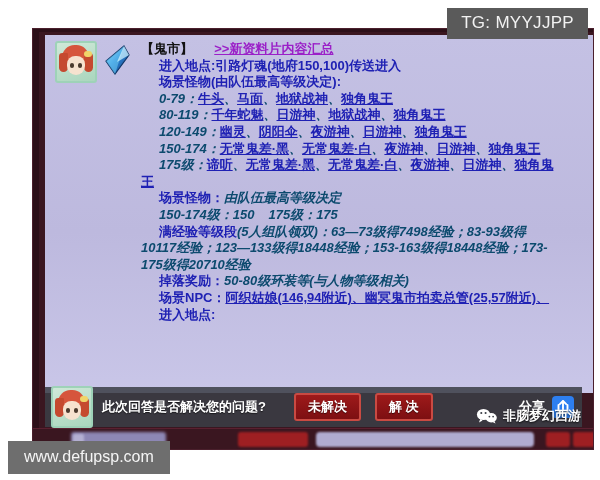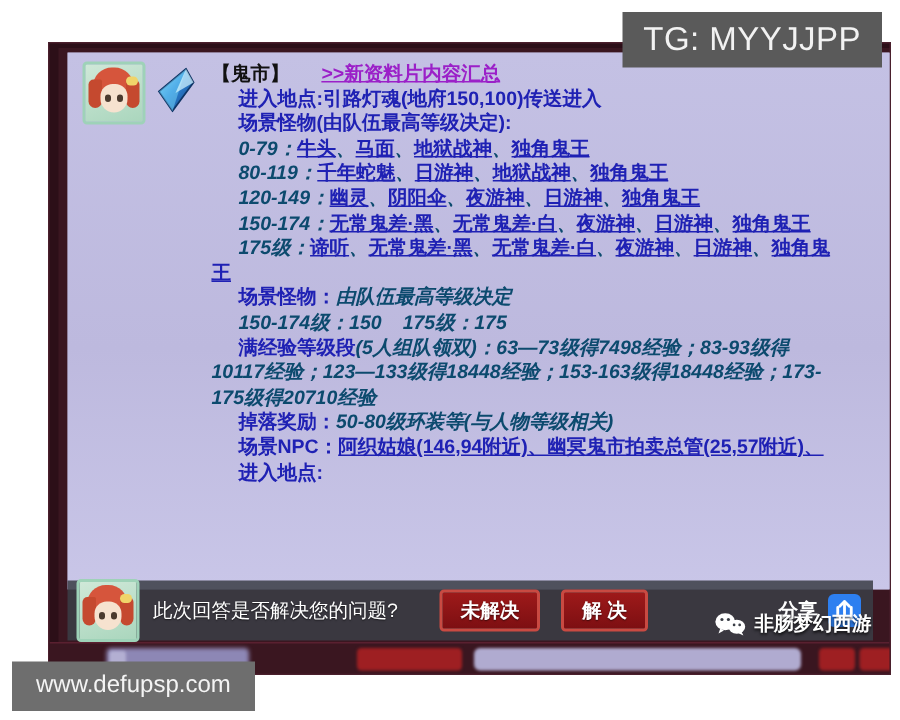--- a/index.html
+++ b/index.html
@@ -104,21 +104,21 @@
   .gap-sm{display:inline-block;width:14px;}
 
   
   #feedback-bar{
     position:absolute;left:12px;bottom:22px;width:537px;height:40px;
     background:rgba(58,62,70,0.86);
     display:flex;align-items:center;
   }
   #fb-avatar{margin-left:6px;}
   #fb-question{
-    color:#ffffff;font-size:13px;font-weight:normal;margin-left:9px;
+    color:#ffffff;font-size:13px;font-weight:bold;margin-left:9px;
     text-shadow:0 1px 1px rgba(0,0,0,.6);white-space:nowrap;
   }
   .fb-btn{
     background:linear-gradient(180deg,#9e1a1a 0%,#7d0f12 100%);
     border:2px solid #c94a42;
     color:#fff;font-size:13px;font-weight:bold;
     padding:3px 12px;border-radius:3px;
     margin-left:14px;white-space:nowrap;
     text-shadow:0 1px 1px rgba(0,0,0,.55);
     cursor:pointer;
@@ -171,21 +171,21 @@
   }
   #bs-icon2{
     position:absolute;left:540px;top:3px;width:24px;height:15px;
     background:#9e1f22;border-radius:3px;filter:blur(1.2px);
   }
 
   
   #tg-watermark{
     position:absolute;right:12px;top:8px;
     background:#5a5a5a;color:#f2f2f2;
-    font-size:22px;padding:5px 14px 6px 14px;
+    font-size:17px;padding:5px 14px 6px 14px;
     letter-spacing:.3px;z-index:50;
   }
   #site-watermark{
     position:absolute;left:8px;bottom:6px;
     background:#6e6e6e;color:#f4f4f4;
     font-size:16px;padding:7px 16px 8px 16px;
     z-index:50;
     margin-top:48px;
   }
 </style>

